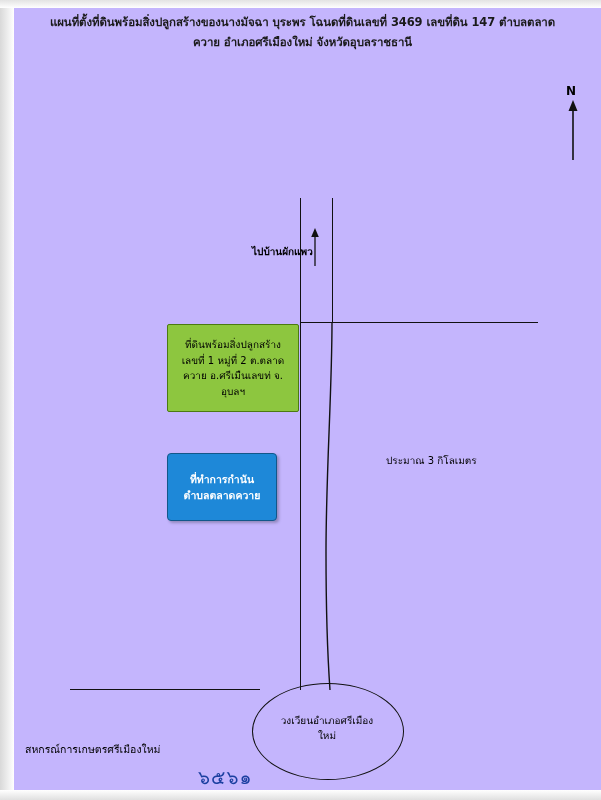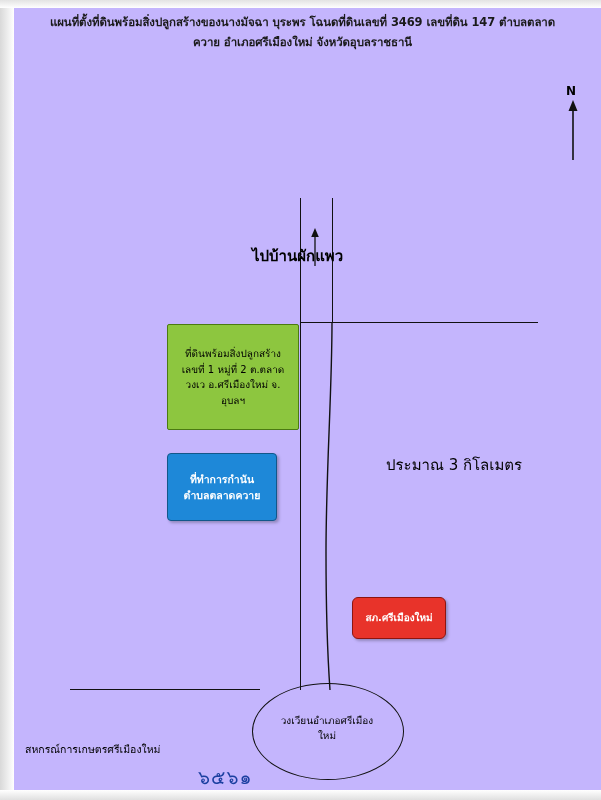--- a/index.html
+++ b/index.html
@@ -91,21 +91,21 @@
     border: 1.2px solid #8d1510;
     border-radius: 6px;
     color: #ffffff;
     font-weight: bold;
     font-size: 10px;
     box-shadow: 2px 2px 3px rgba(0,0,0,0.25);
   }
 
   .label {
     position: absolute;
-    font-size: 15px;
+    font-size: 10px;
     color: #000;
     white-space: nowrap;
   }
   .label-bold { font-weight: bold; }
 
   .roundabout {
     position: absolute;
     border: 1.5px solid #111;
     border-radius: 50%;
     background: transparent;
@@ -180,32 +180,29 @@
   </div>
 
   <svg style="left:308px; top:228px;" width="14" height="40">
     <line x1="7" y1="38" x2="7" y2="5" stroke="#111" stroke-width="1.3"></line>
     <polygon points="7,0 3.2,9 10.8,9" fill="#111"></polygon>
   </svg>
 
   <div class="label label-bold" style="left:252px; top:244px;">ไปบ้านผักแพว</div>
   <div class="label" style="left:386px; top:453px;">ประมาณ 3 กิโลเมตร</div>
 
-  <div class="box box-green" style="left:167px; top:324px; width:132px; height:106px;">
+  <div class="box box-green" style="left:167px; top:324px; width:132px; height:88px;">
     <div>ที่ดินพร้อมสิ่งปลูกสร้าง</div>
     <div>เลขที่ 1 หมู่ที่ 2 ต.ตลาด</div>
-    <div>วงเว อ.ศรีเมืองใหม่ จ.</div>
+    <div>ควาย อ.ศรีเมืนเลขท่ จ.</div>
     <div>อุบลฯ</div>
   </div>
 
   <div class="box box-blue" style="left:167px; top:453px; width:110px; height:68px;">
     <div>ที่ทำการกำนัน</div>
     <div>ตำบลตลาดควาย</div>
   </div>
 
-  <div class="box box-red" style="left:352px; top:597px; width:94px; height:42px;">
-    <div>สภ.ศรีเมืองใหม่</div>
-  </div>
 
   <div class="footnote" style="left:25px; top:741px;">สหกรณ์การเกษตรศรีเมืองใหม่</div>
   <div class="handwriting" style="left:198px; top:762px;">๖๕๖๑</div>
 
 </div>
 
 </body></html>

